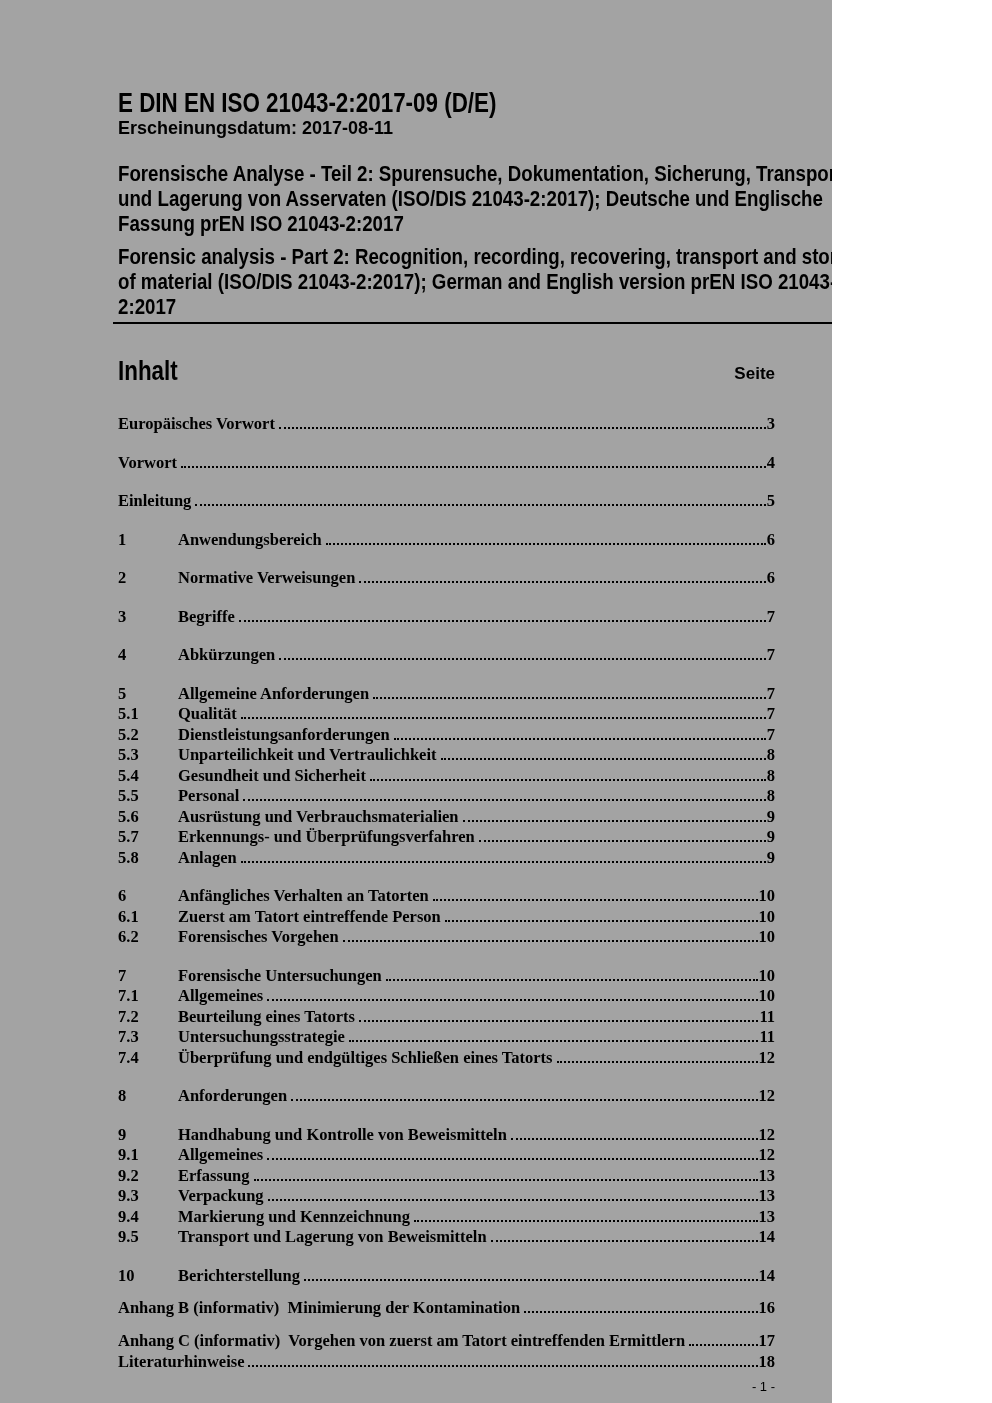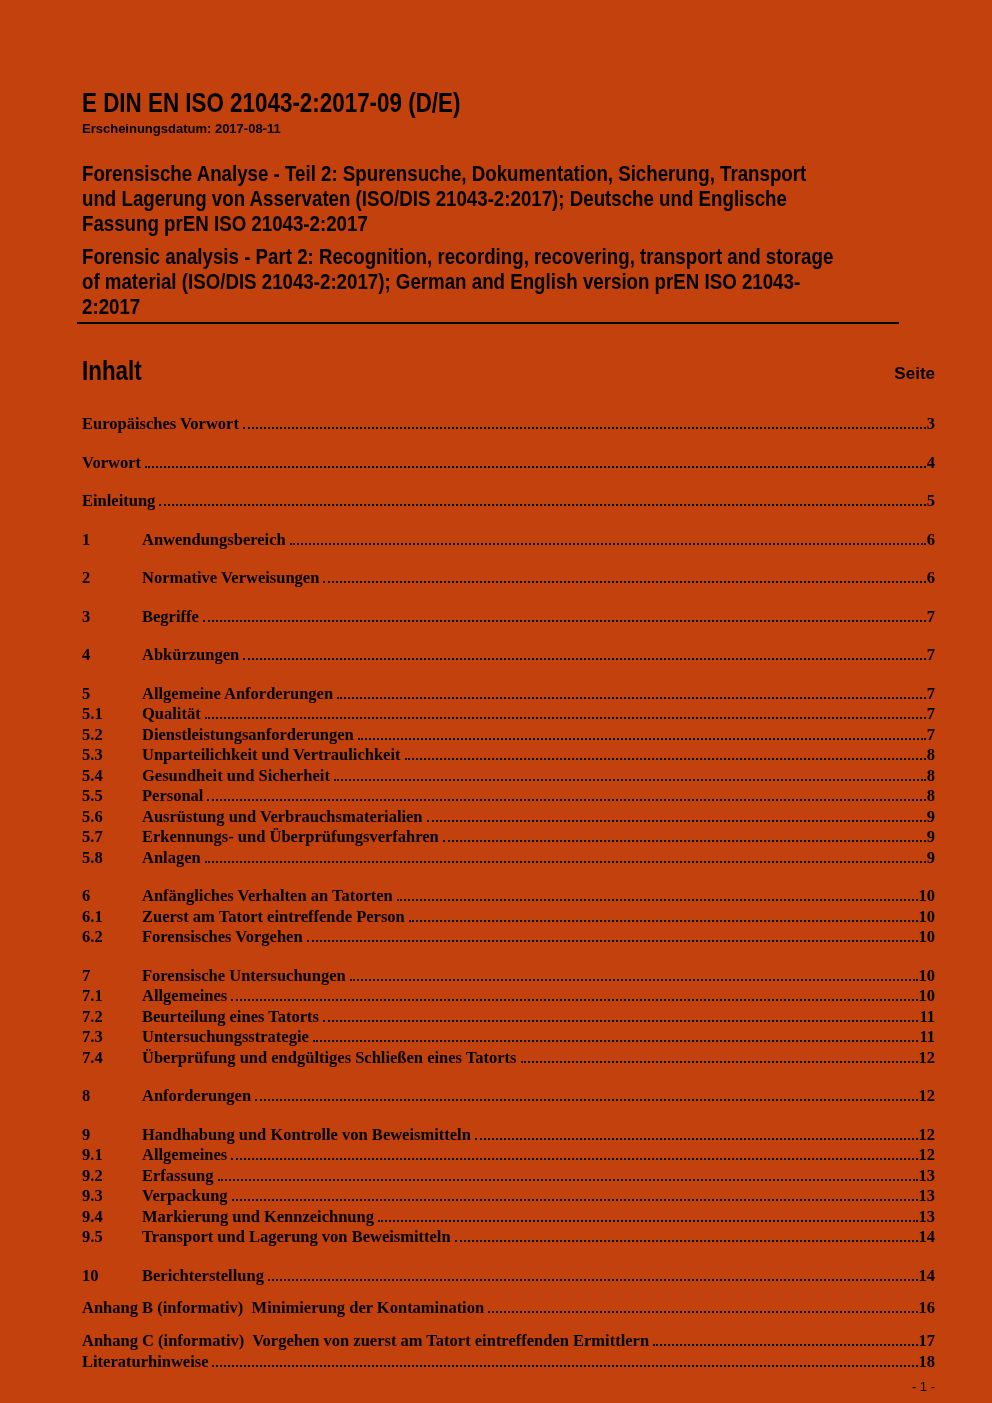--- a/index.html
+++ b/index.html
@@ -4,33 +4,33 @@
 <style>
   * { box-sizing: border-box; }
   html, body { margin: 0; padding: 0; }
   body {
     width: 992px; height: 1403px;
     background: #ffffff; color: #000000;
     font-family: "Liberation Sans", sans-serif;
   }
   .page {
     position: relative;
-    width: 992px; height: 1403px;
-    padding: 88px 57px 0 82px;
+    width: 832px; height: 1403px;
+    padding: 88px 57px 0 118px;
     overflow: hidden;
-    background: #c2410c;
+    background: #a3a3a3;
   }
   .doc-number {
     margin: 0;
     font-size: 28px; line-height: 30px; font-weight: bold;
     white-space: nowrap;
     transform: scaleX(0.8); transform-origin: left top;
   }
   .pub-date {
-    font-size: 13px; line-height: 19px; font-weight: bold;
+    font-size: 18px; line-height: 19px; font-weight: bold;
     margin-top: 1px;
   }
   .doc-title {
     font-weight: bold;
     font-size: 22px; line-height: 25px;
     white-space: pre-line;
     width: 961px;
     transform: scaleX(0.85); transform-origin: left top;
   }
   .doc-title.de { margin-top: 23px; }

